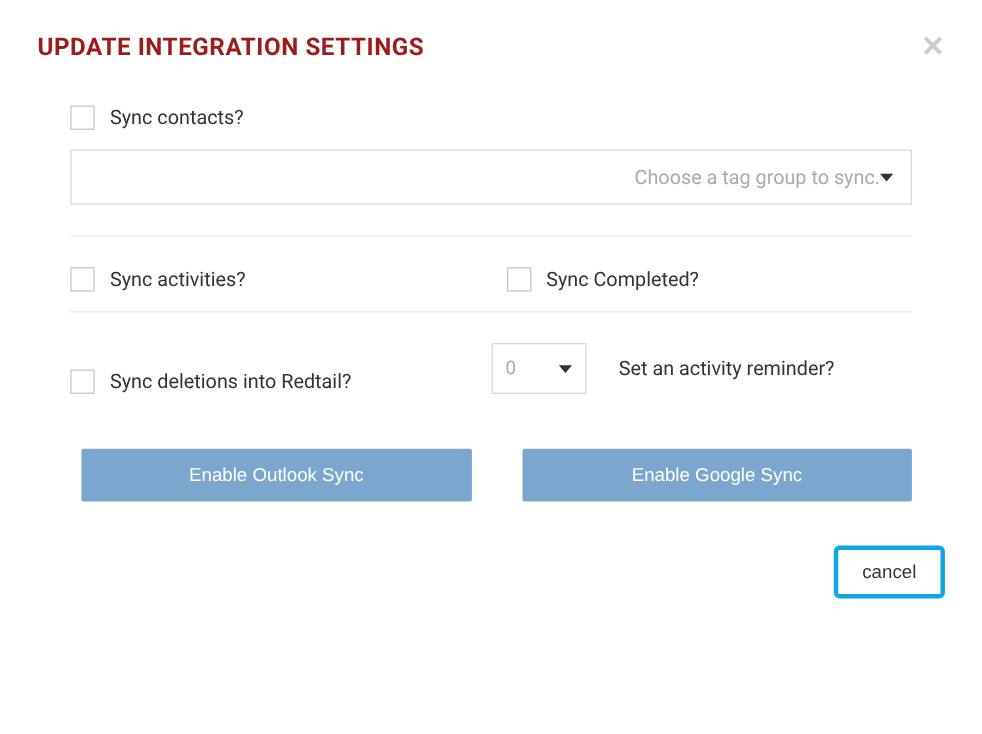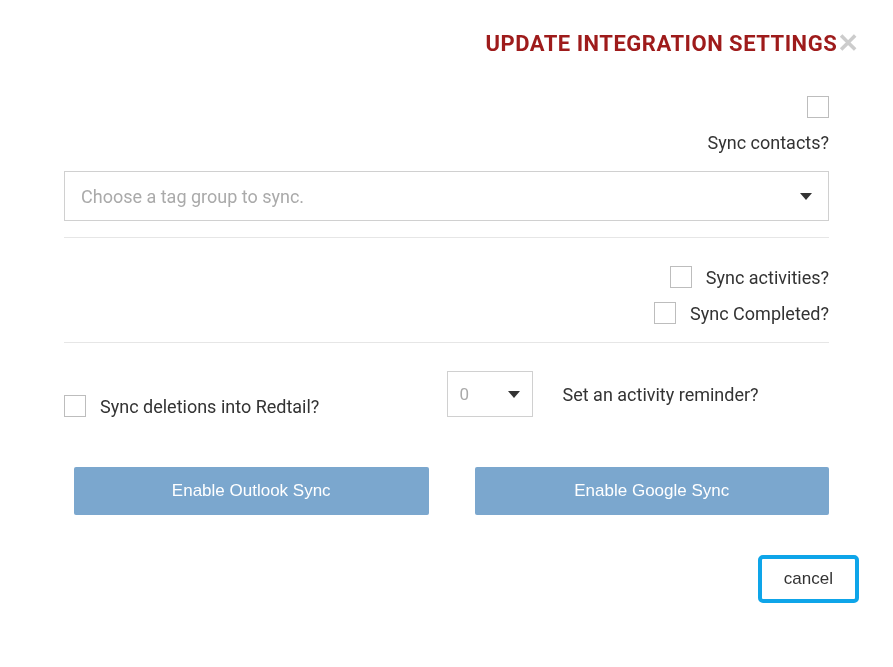--- a/index.html
+++ b/index.html
@@ -8,21 +8,21 @@
     font-family: -apple-system, BlinkMacSystemFont, "Segoe UI", Roboto, "Helvetica Neue", Arial, sans-serif;
     background: #fff;
     color: #333;
   }
   .modal {
     width: 893px;
     padding: 30px 34px 30px 34px;
   }
   .modal-header {
     display: flex;
-    justify-content: flex-end;
+    justify-content: space-between;
     align-items: center;
     margin-bottom: 40px;
   }
   .modal-title {
     color: #9e1b1b;
     font-size: 22px;
     font-weight: 700;
     letter-spacing: 0.5px;
   }
   .close-btn {
@@ -31,24 +31,23 @@
     font-weight: bold;
     cursor: pointer;
     line-height: 1;
     user-select: none;
   }
   .section {
     padding: 0 30px;
   }
   .row {
     display: flex;
-    align-items: flex-end;
+    align-items: center;
     margin-bottom: 18px;
     gap: 14px;
-    flex-direction: column;
   }
   .row.two-col {
     justify-content: flex-start;
   }
   .col {
     display: flex;
     align-items: center;
     gap: 14px;
   }
   .col-left { flex: 0 0 50%; }
@@ -65,24 +64,24 @@
     font-size: 18px;
     color: #333;
   }
   .select-box {
     width: 100%;
     height: 50px;
     border: 1px solid #d0d0d0;
     background: #fff;
     display: flex;
     align-items: center;
-    justify-content: space-between;
+    justify-content: flex-end;
     padding: 0 16px;
     cursor: pointer;
-    margin-bottom: 16px;
+    margin-bottom: 28px;
   }
   .select-placeholder {
     color: #aaa;
     font-size: 18px;
   }
   .caret-down {
     width: 0;
     height: 0;
     border-left: 6px solid transparent;
     border-right: 6px solid transparent;

